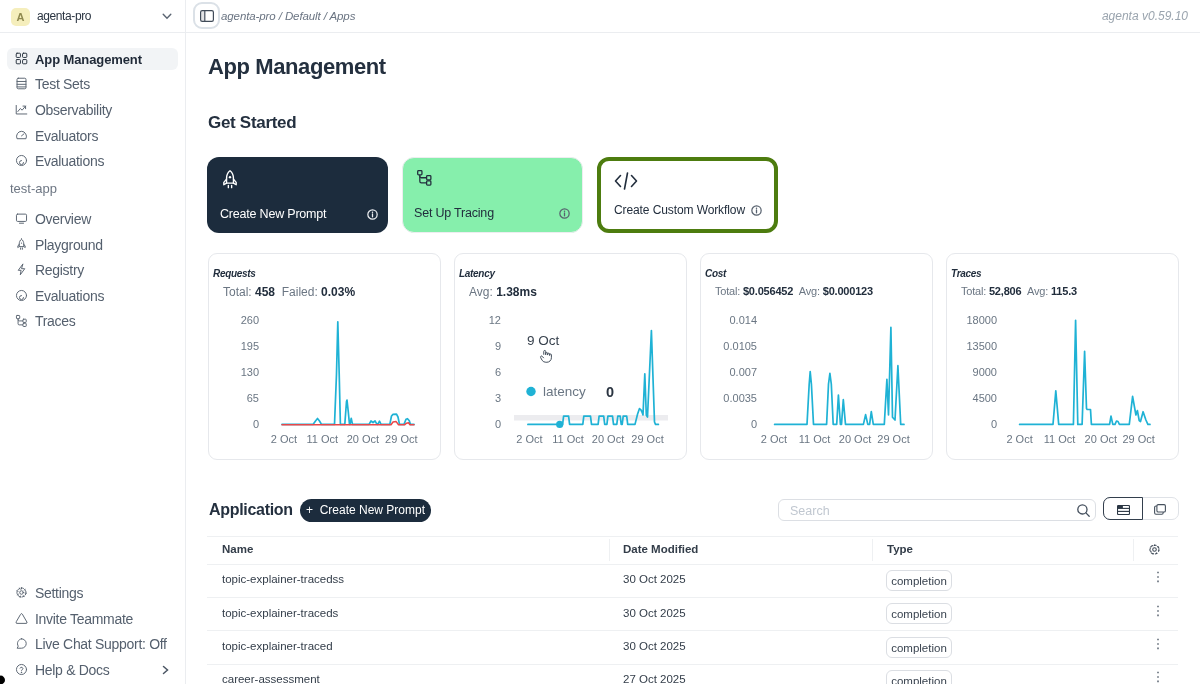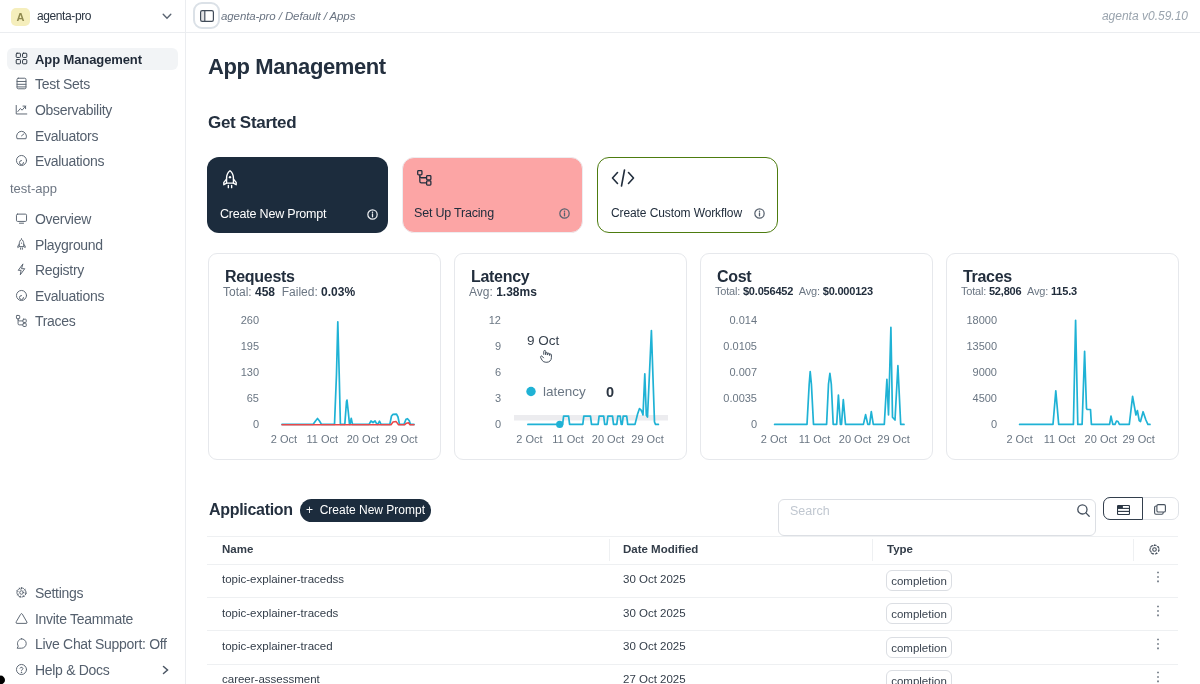--- a/index.html
+++ b/index.html
@@ -34,45 +34,45 @@
 #crumb { position:absolute; left:35px; top:10px; font-size:11.5px; color:#6a7482;
   letter-spacing:-0.1px; }
 #version { position:absolute; right:12px; top:9px; font-size:12px; color:#9aa4ae;text-align:right; }
 
 h1 { position:absolute; left:208px; top:54px; font-size:22px; font-weight:700;
   color:#24303f; letter-spacing:-0.4px; }
 h2 { position:absolute; left:208px; top:113px; font-size:17px; font-weight:700;
   color:#24303f; letter-spacing:-0.3px; }
 .gs-card { position:absolute; top:157px; width:181px; height:76px; border-radius:12px;padding-left:24px; }
 #gs1 { left:207px; background:#1c2c3d; color:#fff; }
-#gs2 { left:402px; border:1px solid #ededf0; background:#fca5a5; }
-#gs3 { left:597px; border:1px solid #4d7c0f; background:#fff; }
+#gs2 { left:402px; border:1px solid #ededf0; background:#86efac; }
+#gs3 { left:597px; border:4px solid #4d7c0f; background:#fff; }
 .gs-card .ic { position:absolute; left:13px; top:11px; }
 .gs-card .t { position:absolute; left:13px; bottom:12px; font-size:12.5px; font-weight:500; letter-spacing:-0.2px; }
 #gs2 .t { left:11px; }
 #gs3 .t { font-size:12px; letter-spacing:-0.1px; }
 #gs2 .t, #gs3 .t { color:#222e3d; }
 .gs-card .info { position:absolute; bottom:11px; }
 #gs1 .info { right:10px; bottom:13px; } #gs2 .info { right:12px; bottom:13px; } #gs3 .info { right:12px; bottom:13px; }
 
 .ch-card { position:absolute; top:253px; width:233px; height:207px;
   border:1px solid #e6e8ec; border-radius:9px; background:#fff; }
-.ch-card .title { position:absolute; left:16px; top:14px; font-size:16px;
-  font-weight:700; color:#222e3d; letter-spacing:-0.3px; }
+.ch-card .title { position:absolute; left:4px; top:14px; font-size:10px;
+  font-weight:700; color:#222e3d; letter-spacing:-0.3px;font-style:italic; }
 .ch-card .sub { position:absolute; left:14px; top:31px; font-size:12px;
   color:#6b7683; }
 .ch-card .sub b { color:#222e3d; }
 .ch-card svg.plot { position:absolute; left:0; top:0; }
 
 #app-h { position:absolute; left:209px; top:501px; font-size:16px; font-weight:700;
   color:#24303f; letter-spacing:-0.3px; }
 #new-btn { position:absolute; left:300px; top:499px; width:131px; height:23px;
   background:#1c2c3d; border-radius:11.5px; color:#fff; font-size:12px;
   text-align:center; line-height:23px; }
-#search { position:absolute; left:778px; top:499px; width:318px; height:37px;
+#search { position:absolute; left:778px; top:499px; width:318px; height:22px;
   border:1px solid #dcdfe4; border-radius:6px; background:#fff; }
 #search .ph { position:absolute; left:11px; top:4px; font-size:12.5px; color:#c0c7d0; }
 #seg { position:absolute; left:1103px; top:497px; width:76px; height:23px;
   border:1px solid #dfe2e7; border-radius:7px; background:#fff; }
 #seg .cell1 { position:absolute; left:-1px; top:-1px; width:40px; height:23px;
   border:1.5px solid #333f4d; border-radius:7px 0 0 7px; }
 
 .tline { position:absolute; left:207px; width:971px; height:1px; background:#eef0f2; }
 .th { position:absolute; top:543px; font-size:11.5px; font-weight:700; color:#333d49; }
 .td { position:absolute; font-size:11.5px; color:#333d49; }

